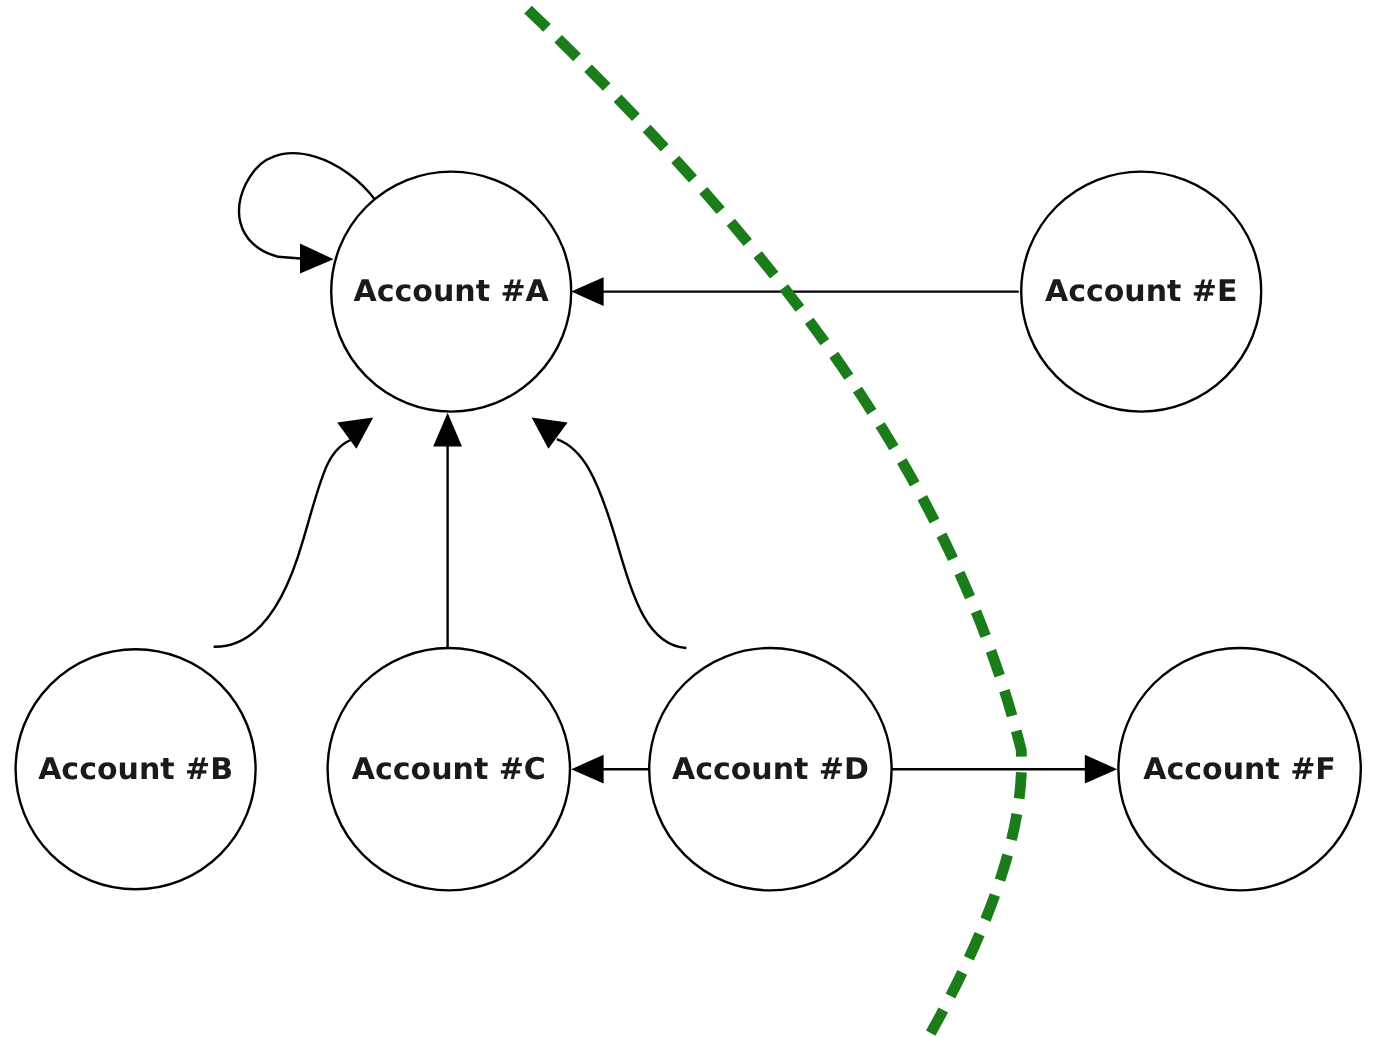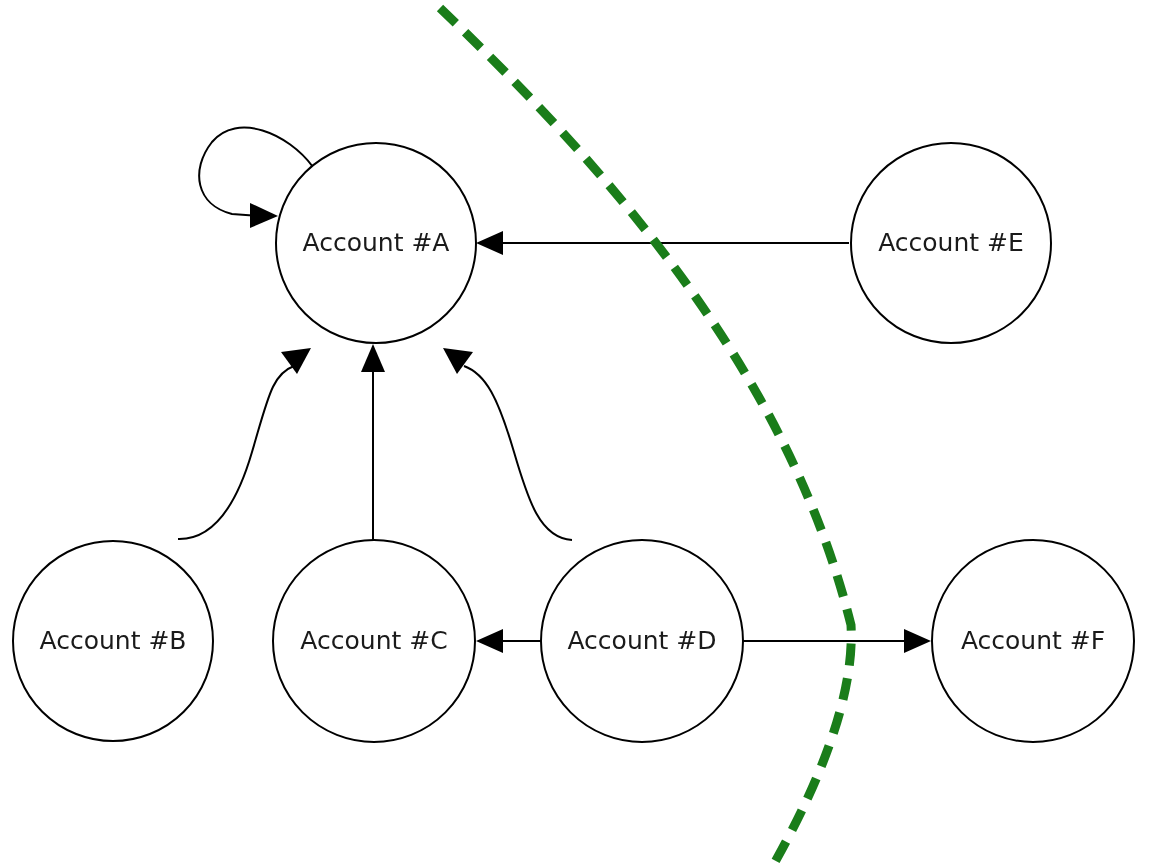--- a/index.html
+++ b/index.html
@@ -10,20 +10,21 @@
   body {
     width: 1160px;
     height: 864px;
     font-family: "DejaVu Sans", "Liberation Sans", sans-serif;
     overflow: hidden;
   }
   #diagram-root {
     position: relative;
     width: 1160px;
     height: 656px;
+    font-weight: bold;
   }
   svg#graph {
     display: block;
     width: 1160px;
     height: 864px;
   }
   .node-circle {
     fill: #ffffff;
     stroke: #000000;
     stroke-width: 2;

